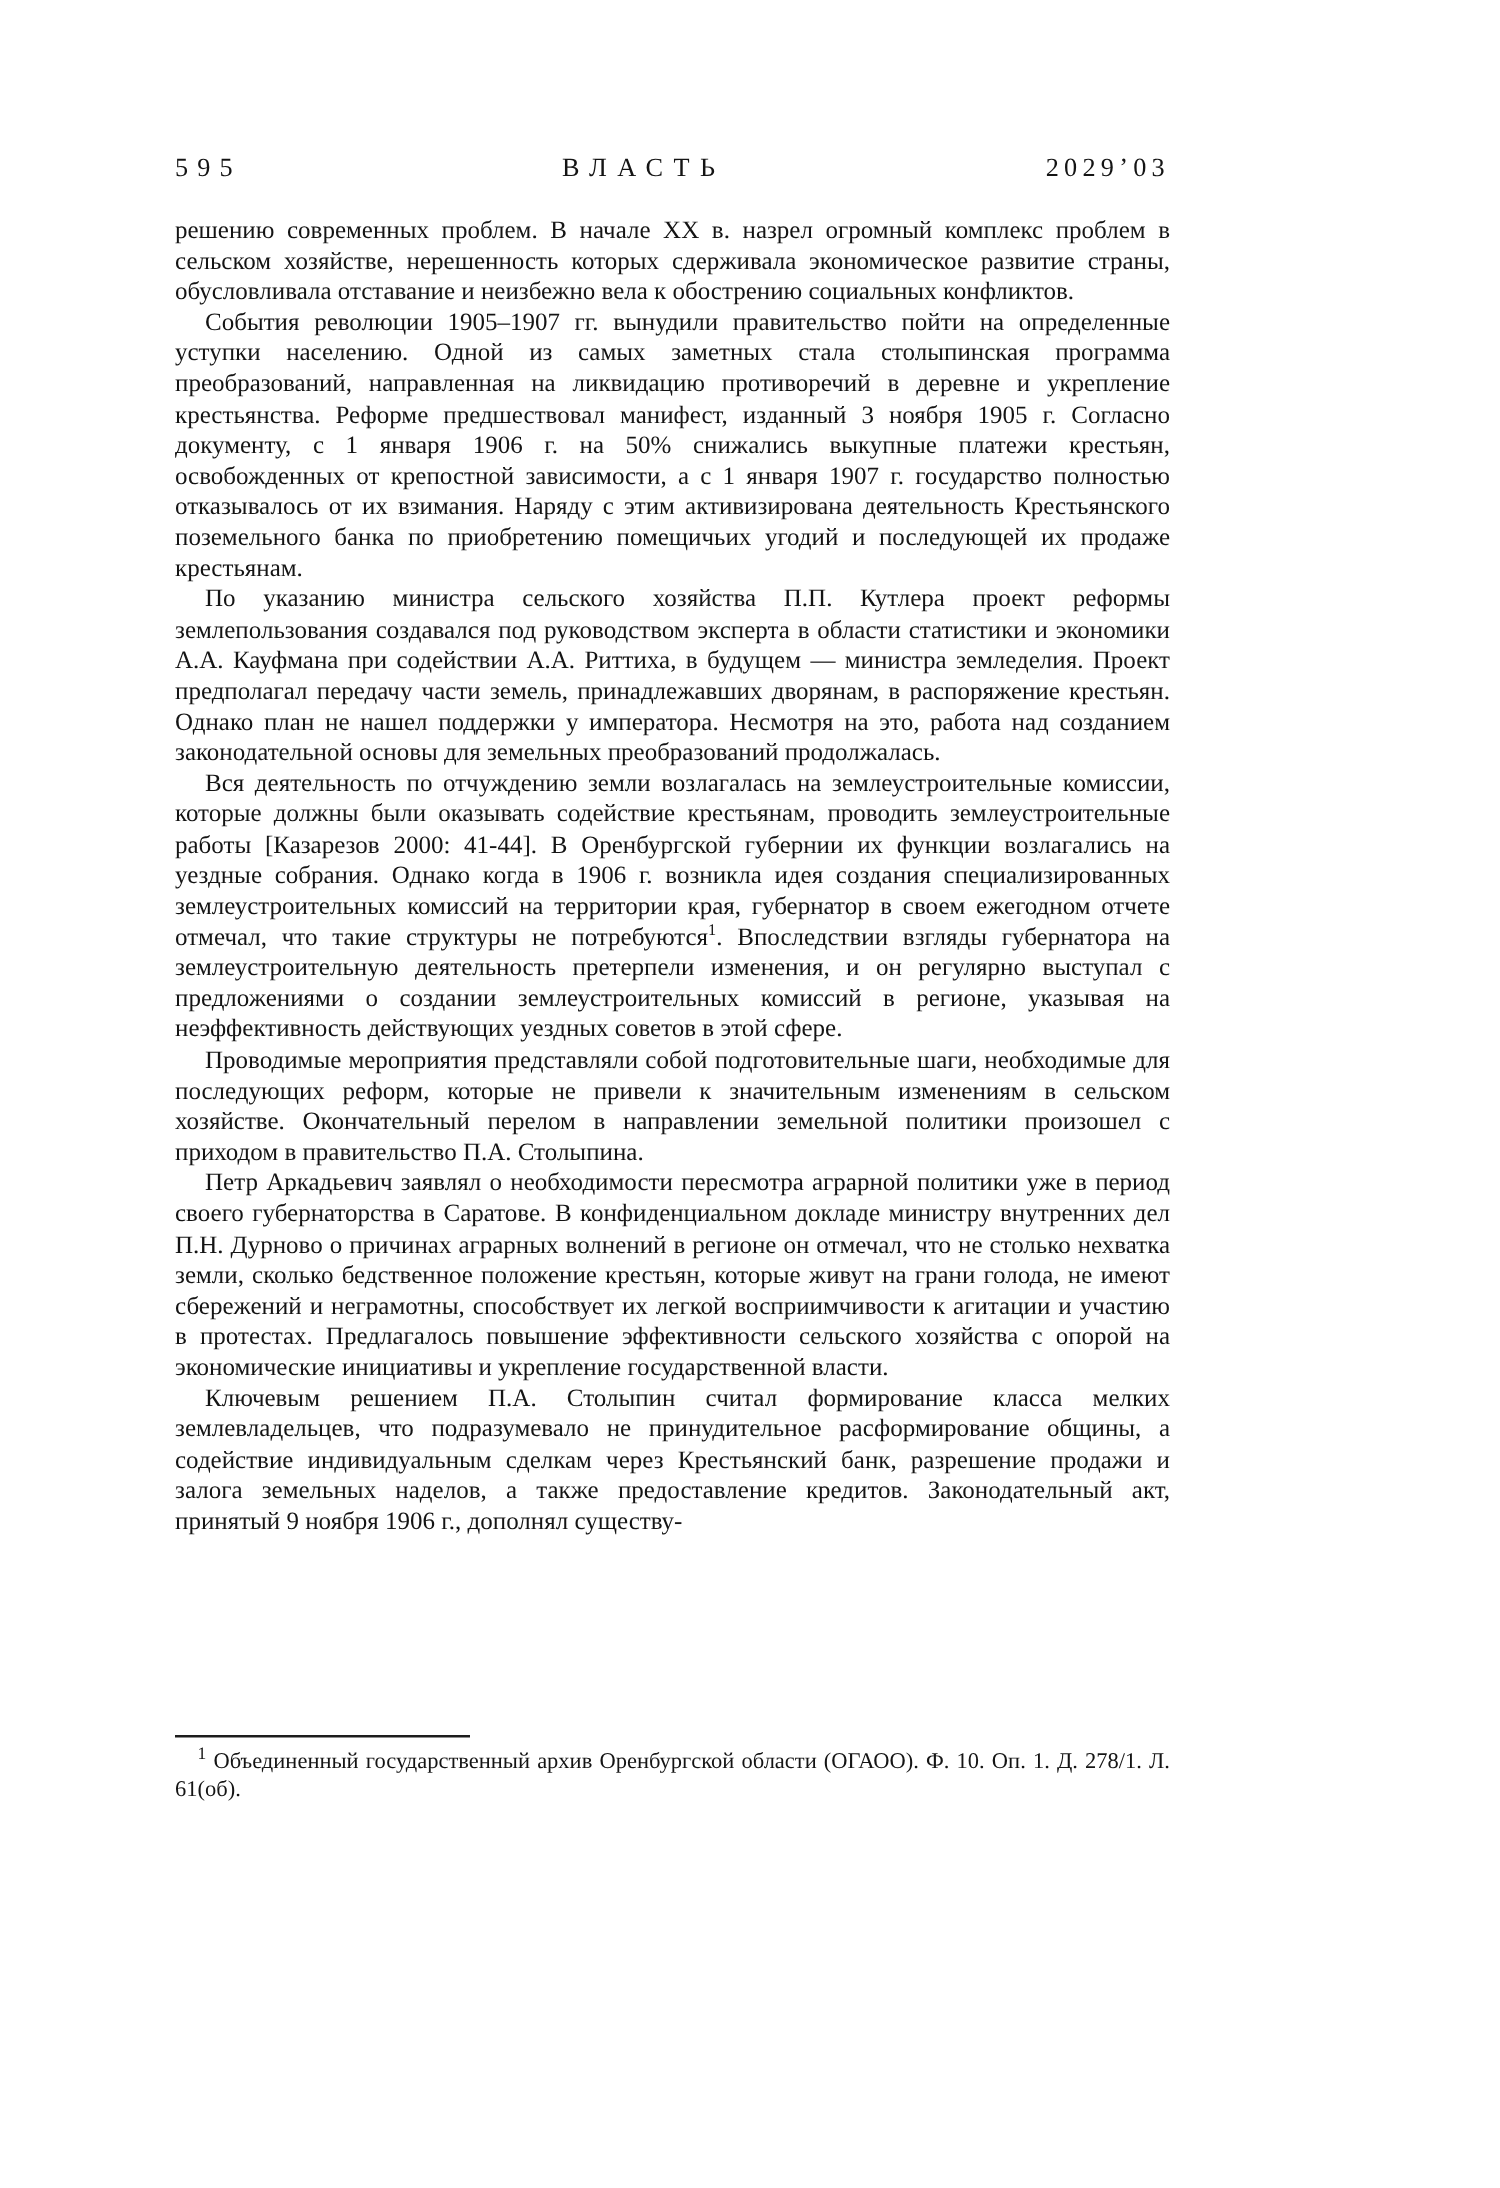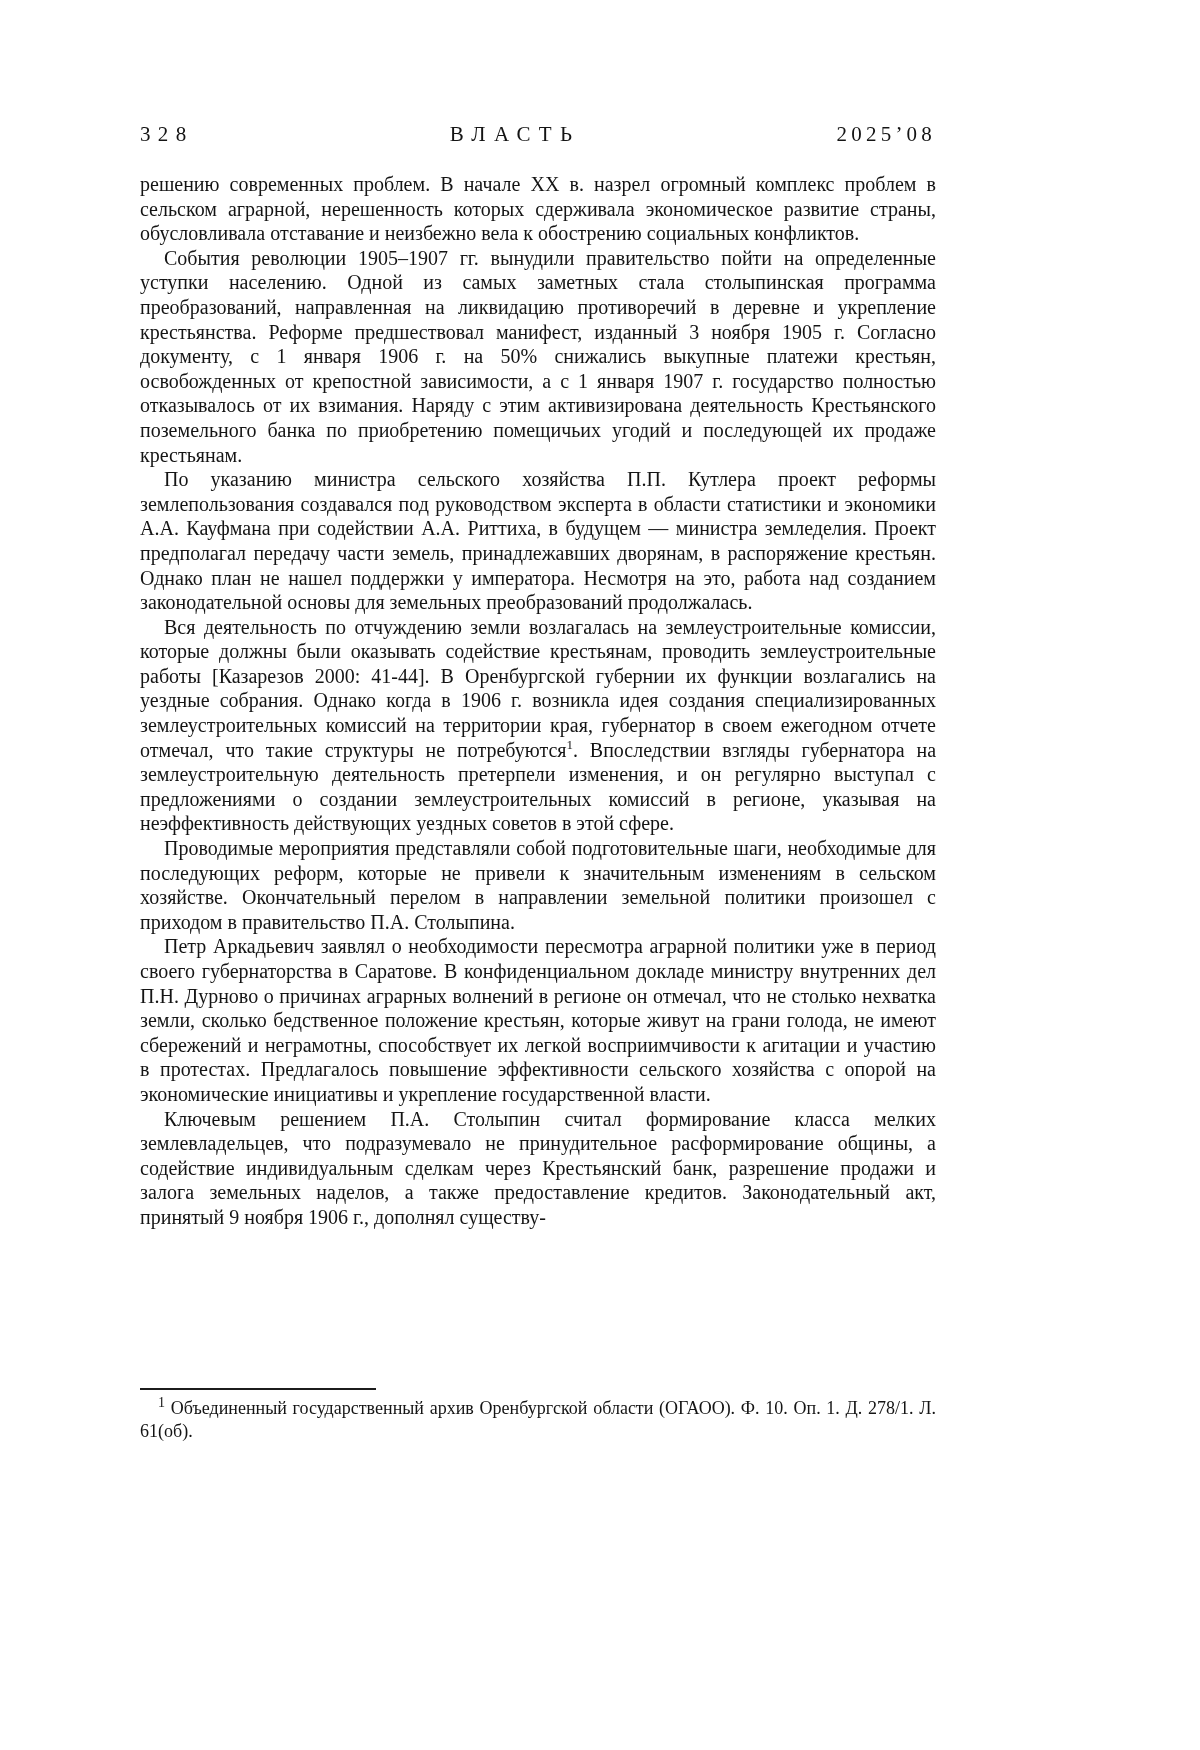--- a/index.html
+++ b/index.html
@@ -83,27 +83,27 @@
     line-height: 0;
     vertical-align: super;
   }
 </style>
 </head>
 <body>
 
 <div class="page">
 
   <header class="page-header">
-    <span class="page-num">328</span>
+    <span class="page-num">595</span>
     <span class="journal-title">ВЛАСТЬ</span>
-    <span class="issue">2025’08</span>
+    <span class="issue">2029’03</span>
   </header>
 
   <main class="body-text">
-    <p class="noindent">решению современных проблем. В начале XX в. назрел огромный комплекс проблем в сельском аграрной, нерешенность которых сдерживала экономическое развитие страны, обусловливала отставание и неизбежно вела к обострению социальных конфликтов.</p>
+    <p class="noindent">решению современных проблем. В начале XX в. назрел огромный комплекс проблем в сельском хозяйстве, нерешенность которых сдерживала экономическое развитие страны, обусловливала отставание и неизбежно вела к обострению социальных конфликтов.</p>
     <p>События революции 1905–1907 гг. вынудили правительство пойти на определенные уступки населению. Одной из самых заметных стала столыпинская программа преобразований, направленная на ликвидацию противоречий в деревне и укрепление крестьянства. Реформе предшествовал манифест, изданный 3 ноября 1905 г. Согласно документу, с 1 января 1906 г. на 50% снижались выкупные платежи крестьян, освобожденных от крепостной зависимости, а с 1 января 1907 г. государство полностью отказывалось от их взимания. Наряду с этим активизирована деятельность Крестьянского поземельного банка по приобретению помещичьих угодий и последующей их продаже крестьянам.</p>
     <p>По указанию министра сельского хозяйства П.П. Кутлера проект реформы землепользования создавался под руководством эксперта в области статистики и экономики А.А. Кауфмана при содействии А.А. Риттиха, в будущем — министра земледелия. Проект предполагал передачу части земель, принадлежавших дворянам, в распоряжение крестьян. Однако план не нашел поддержки у императора. Несмотря на это, работа над созданием законодательной основы для земельных преобразований продолжалась.</p>
     <p><span>Вся деятельность по отчуждению земли возлагалась на землеустроительные комиссии, которые должны были оказывать содействие крестьянам, проводить землеустроительные работы [Казарезов 2000: 41-44]. В Оренбургской губернии их функции возлагались на уездные собрания. Однако когда в 1906 г. возникла идея создания специализированных землеустроительных комиссий на территории края, губернатор в своем ежегодном отчете отмечал, что такие структуры не потребуются</span><sup class="fn-ref">1</sup><span>. Впоследствии взгляды губернатора на землеустроительную деятельность претерпели изменения, и он регулярно выступал с предложениями о создании землеустроительных комиссий в регионе, указывая на неэффективность действующих уездных советов в этой сфере.</span></p>
     <p>Проводимые мероприятия представляли собой подготовительные шаги, необходимые для последующих реформ, которые не привели к значительным изменениям в сельском хозяйстве. Окончательный перелом в направлении земельной политики произошел с приходом в правительство П.А. Столыпина.</p>
     <p>Петр Аркадьевич заявлял о необходимости пересмотра аграрной политики уже в период своего губернаторства в Саратове. В конфиденциальном докладе министру внутренних дел П.Н. Дурново о причинах аграрных волнений в регионе он отмечал, что не столько нехватка земли, сколько бедственное положение крестьян, которые живут на грани голода, не имеют сбережений и неграмотны, способствует их легкой восприимчивости к агитации и участию в протестах. Предлагалось повышение эффективности сельского хозяйства с опорой на экономические инициативы и укрепление государственной власти.</p>
     <p>Ключевым решением П.А. Столыпин считал формирование класса мелких землевладельцев, что подразумевало не принудительное расформирование общины, а содействие индивидуальным сделкам через Крестьянский банк, разрешение продажи и залога земельных наделов, а также предоставление кредитов. Законодательный акт, принятый 9 ноября 1906 г., дополнял существу-</p>
   </main>
 
   <footer class="footnote-area">
     <div class="footnote-rule"></div>

